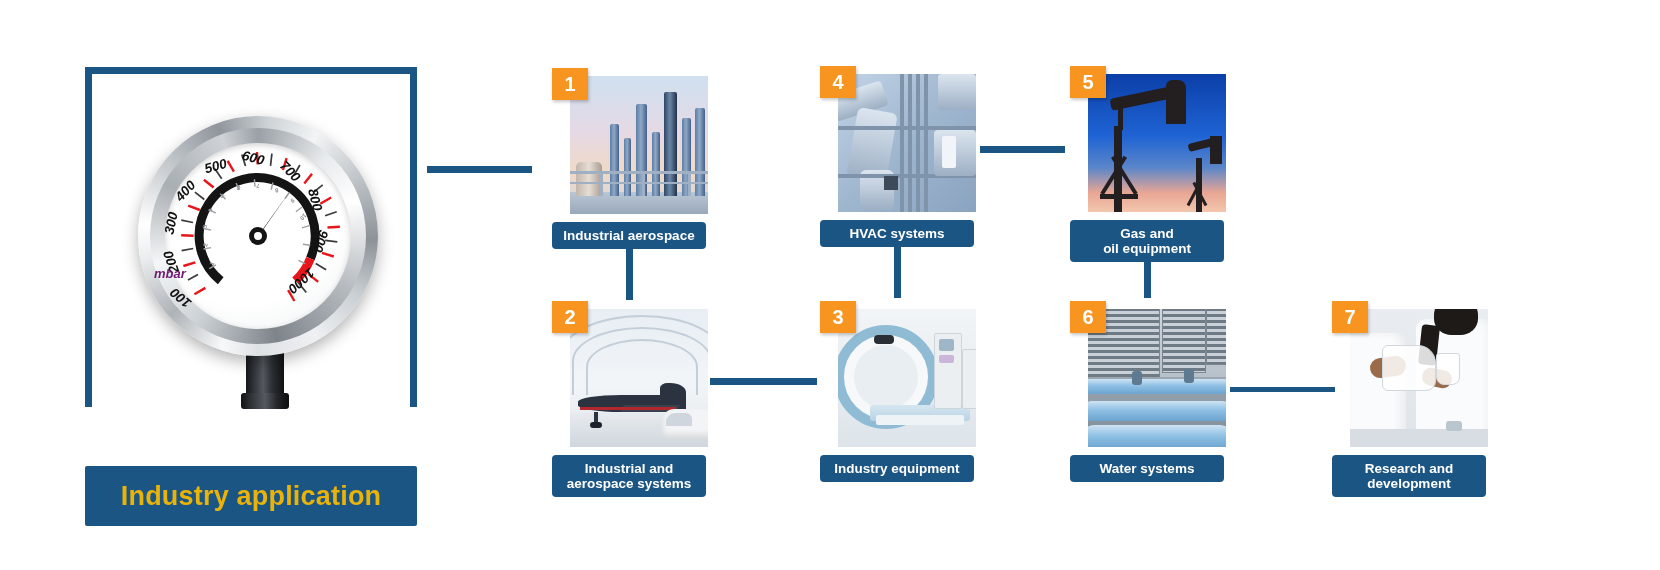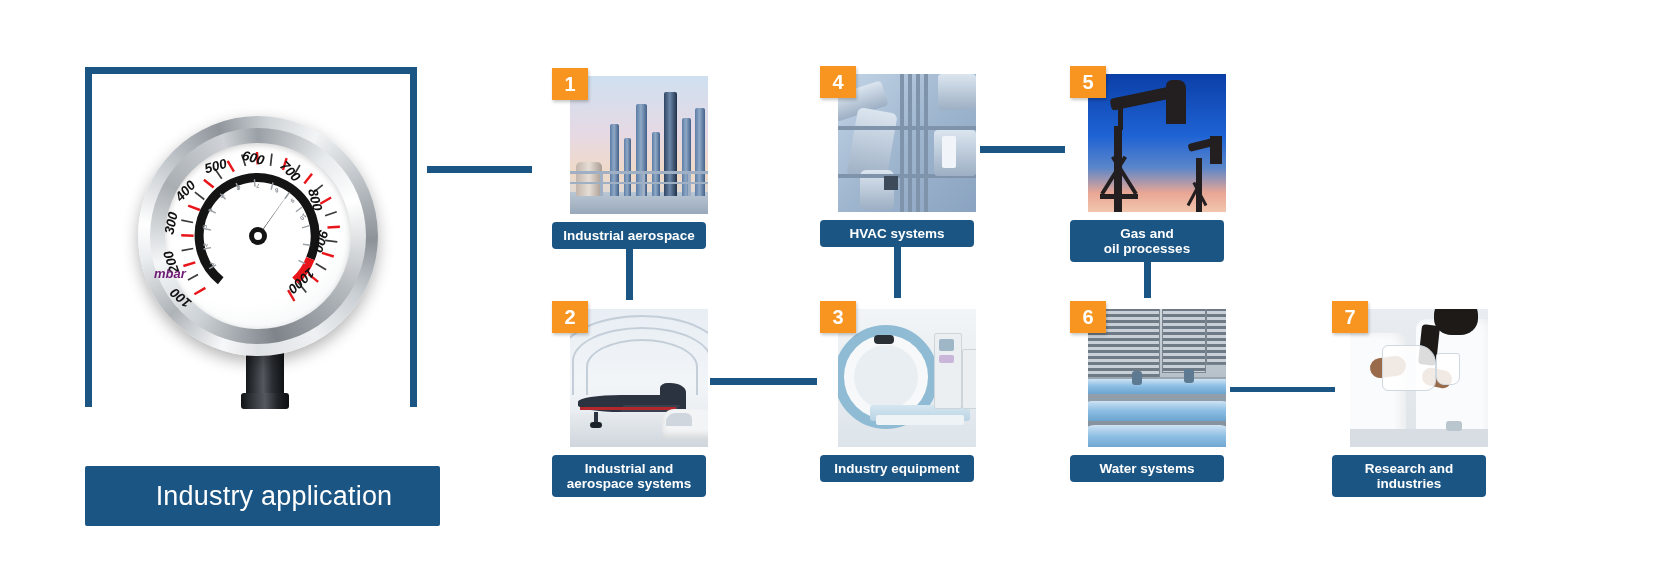--- a/index.html
+++ b/index.html
@@ -16,25 +16,24 @@
   .hero{position:absolute;left:85px;top:67px;width:332px;height:402px;}
   .hero-frame{
     position:absolute;left:0;top:0;width:332px;height:340px;
     box-sizing:border-box;
     border:7px solid #1b5583;
     border-bottom:none;
     background:#ffffff;
   }
   .hero-label{
     position:absolute;left:0;top:399px;width:332px;height:60px;
-    background:#1b5583;color:#ffffff;
+    background:#1b5583;color:#eab308;
     display:flex;align-items:center;justify-content:center;
-    font-size:27px;font-weight:normal;letter-spacing:.2px;
+    font-size:27px;font-weight:bold;letter-spacing:.2px;
     border-radius:2px;
-    padding-left:23px;
   }
   
   .gauge-wrap{position:absolute;left:46px;top:42px;width:240px;height:310px;}
   .gauge-stem{
     position:absolute;left:108px;top:215px;width:38px;height:78px;
     background:linear-gradient(90deg,#15171a 0%,#3a3f45 28%,#55595f 45%,#2a2e33 70%,#101214 100%);
     border-radius:3px 3px 5px 5px;
   }
   .gauge-stem:after{
     content:"";position:absolute;left:-5px;bottom:0;width:48px;height:16px;
@@ -347,21 +346,21 @@
         <div class="jack" style="left:30px;top:28px;width:5px;height:28px;"></div>
         <div class="jack" style="left:108px;top:84px;width:6px;height:54px;"></div>
         <div class="jack" style="left:100px;top:66px;width:34px;height:8px;transform:rotate(-14deg);border-radius:3px;"></div>
         <div class="jack" style="left:122px;top:62px;width:12px;height:28px;"></div>
         <div class="diag" style="left:100px;top:130px;width:26px;height:3px;transform:rotate(-62deg);"></div>
         <div class="diag" style="left:118px;top:130px;width:26px;height:3px;transform:rotate(-118deg);"></div>
       </div>
     </div>
     <div class="badge">5</div>
     <div class="cap two" style="white-space:pre-line;">Gas and
-oil processes</div>
+oil equipment</div>
   </div>
 
   <div class="card" style="left:1088px;top:309px;">
     <div class="thumb">
       <div class="scene s6">
         <div class="grille" style="left:-4px;top:-2px;width:76px;height:72px;"></div>
         <div class="grille" style="left:74px;top:-2px;width:44px;height:66px;"></div>
         <div class="grille" style="left:118px;top:-2px;width:24px;height:58px;"></div>
         <div style="position:absolute;left:0;top:68px;width:138px;height:70px;background:linear-gradient(180deg,#9aa6b2,#7d8a96);"></div>
         <div class="wpipe" style="left:-6px;top:70px;width:150px;height:15px;"></div>
@@ -386,16 +385,16 @@
         <div class="hand" style="left:20px;top:48px;width:36px;height:20px;transform:rotate(-8deg);"></div>
         <div class="hand" style="left:72px;top:60px;width:30px;height:18px;transform:rotate(12deg);"></div>
         <div class="glass" style="left:32px;top:36px;width:52px;height:44px;border-radius:6px 18px 10px 6px;"></div>
         <div class="glass" style="left:86px;top:44px;width:22px;height:30px;border-radius:3px 3px 8px 8px;"></div>
         <div class="desk"></div>
         <div style="position:absolute;left:96px;top:112px;width:16px;height:10px;background:#b9c6cd;border-radius:3px;"></div>
       </div>
     </div>
     <div class="badge">7</div>
     <div class="cap two" style="white-space:pre-line;">Research and
-industries</div>
+development</div>
   </div>
 
 </div>
 
 </body></html>

